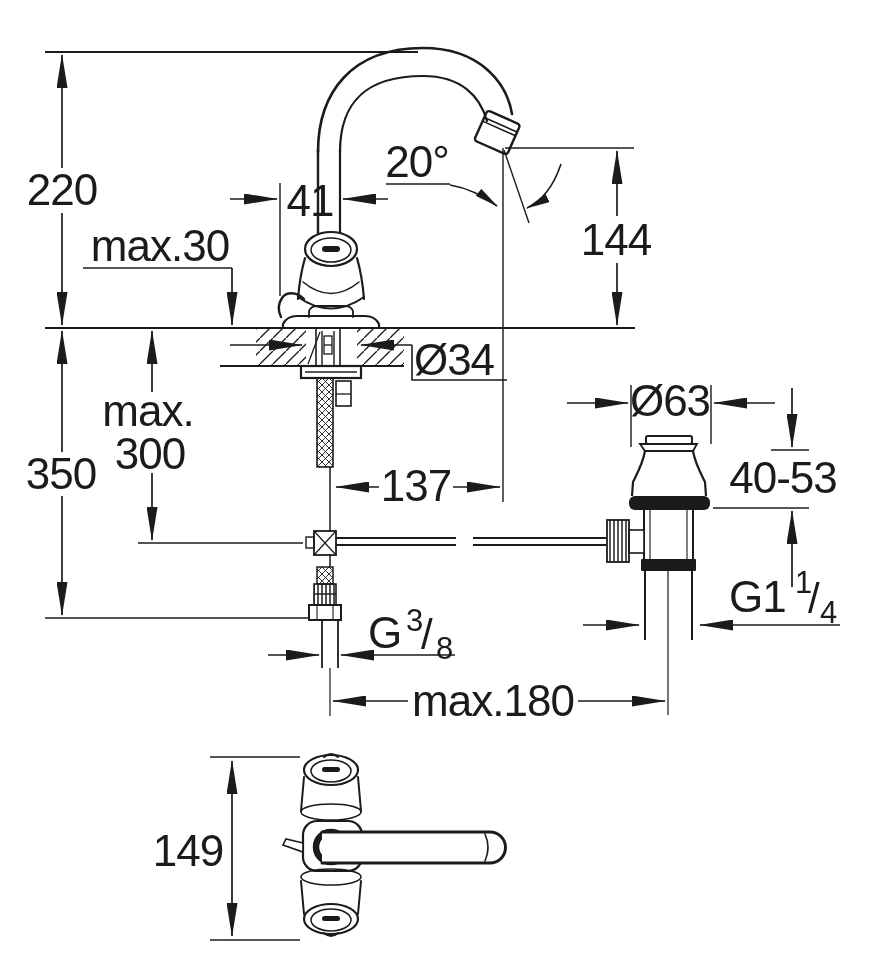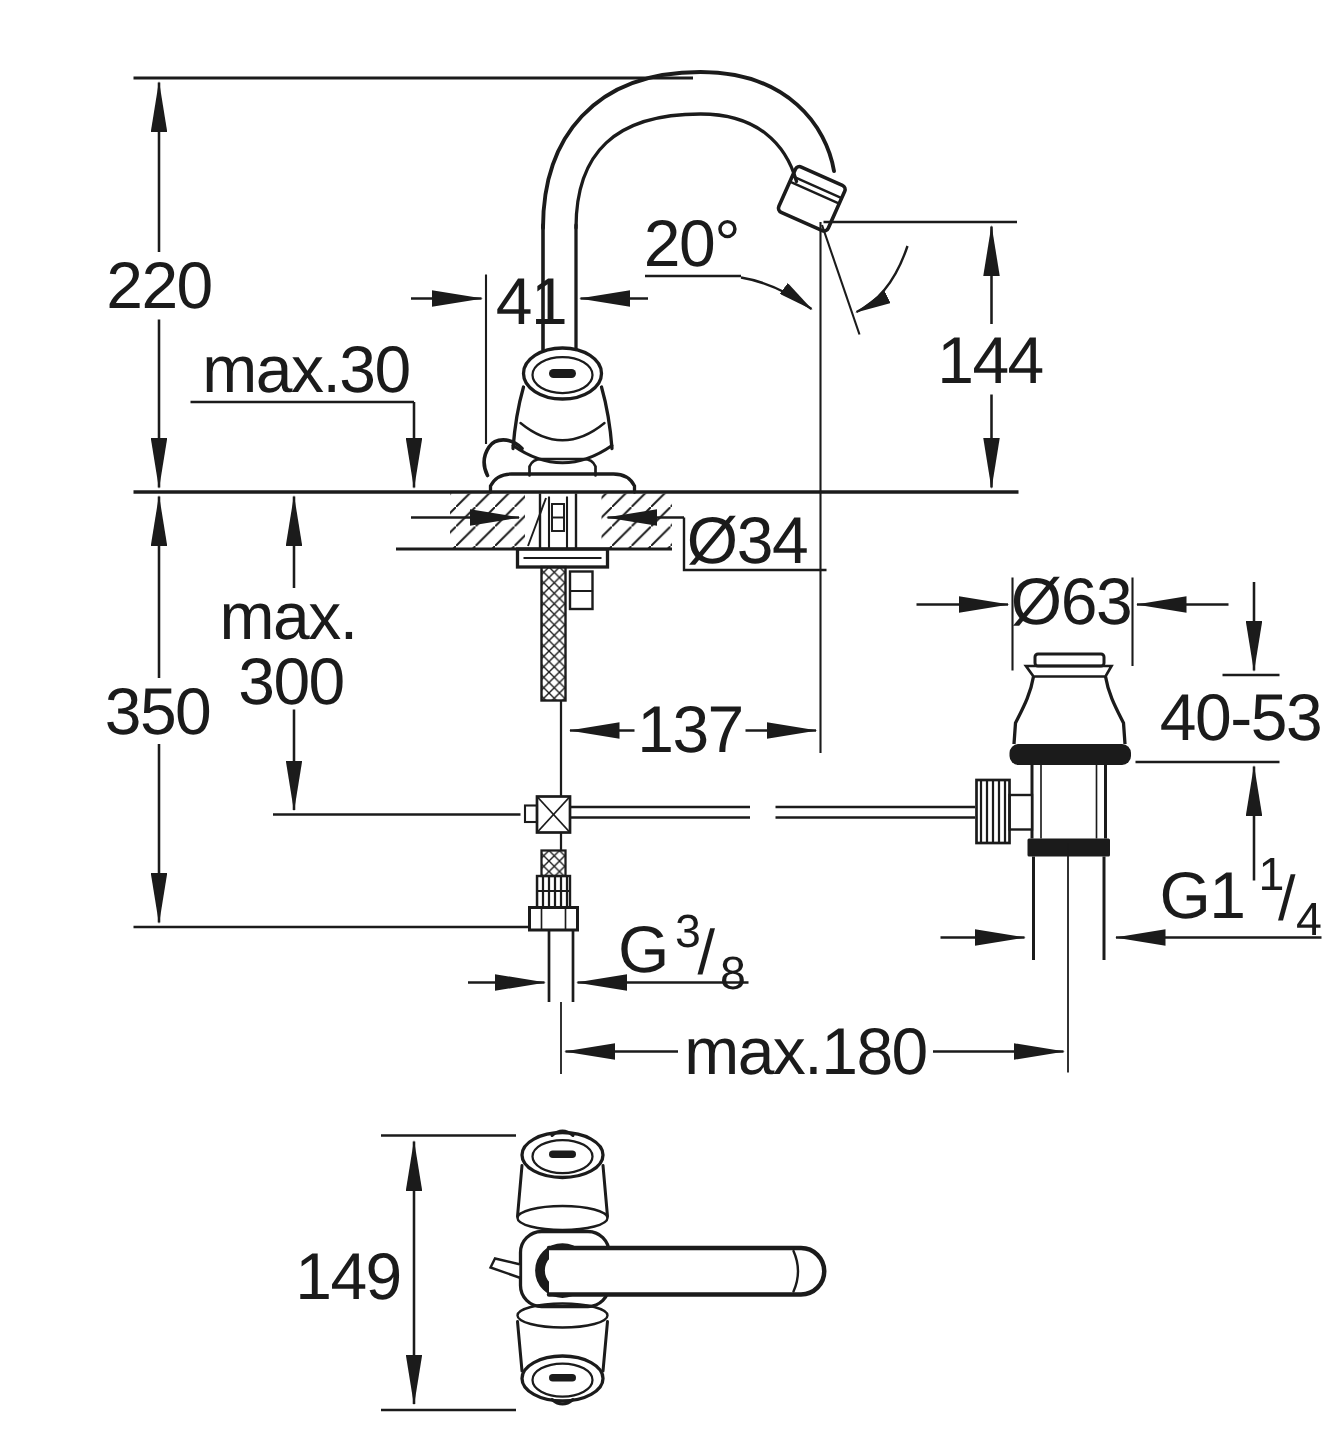--- a/index.html
+++ b/index.html
@@ -1,19 +1,18 @@
 <!DOCTYPE html>
 <html><head>
 <meta charset="utf-8">
 <style>
   html, body { margin: 0; padding: 0; background: #ffffff; }
   .stage {
     width: 803px; height: 970px; background: #ffffff; position: relative;
     font-family: "Liberation Sans", sans-serif;
-    margin-left: 44px;
   }
   svg text {
     font-family: "Liberation Sans", sans-serif;
     fill: #1b1b1b;
     letter-spacing: -1px;
   }
   .dimtxt { font-size: 44px; }
   .suptxt { font-size: 31px; }
   .slashtxt { font-size: 42px; }
 </style>

